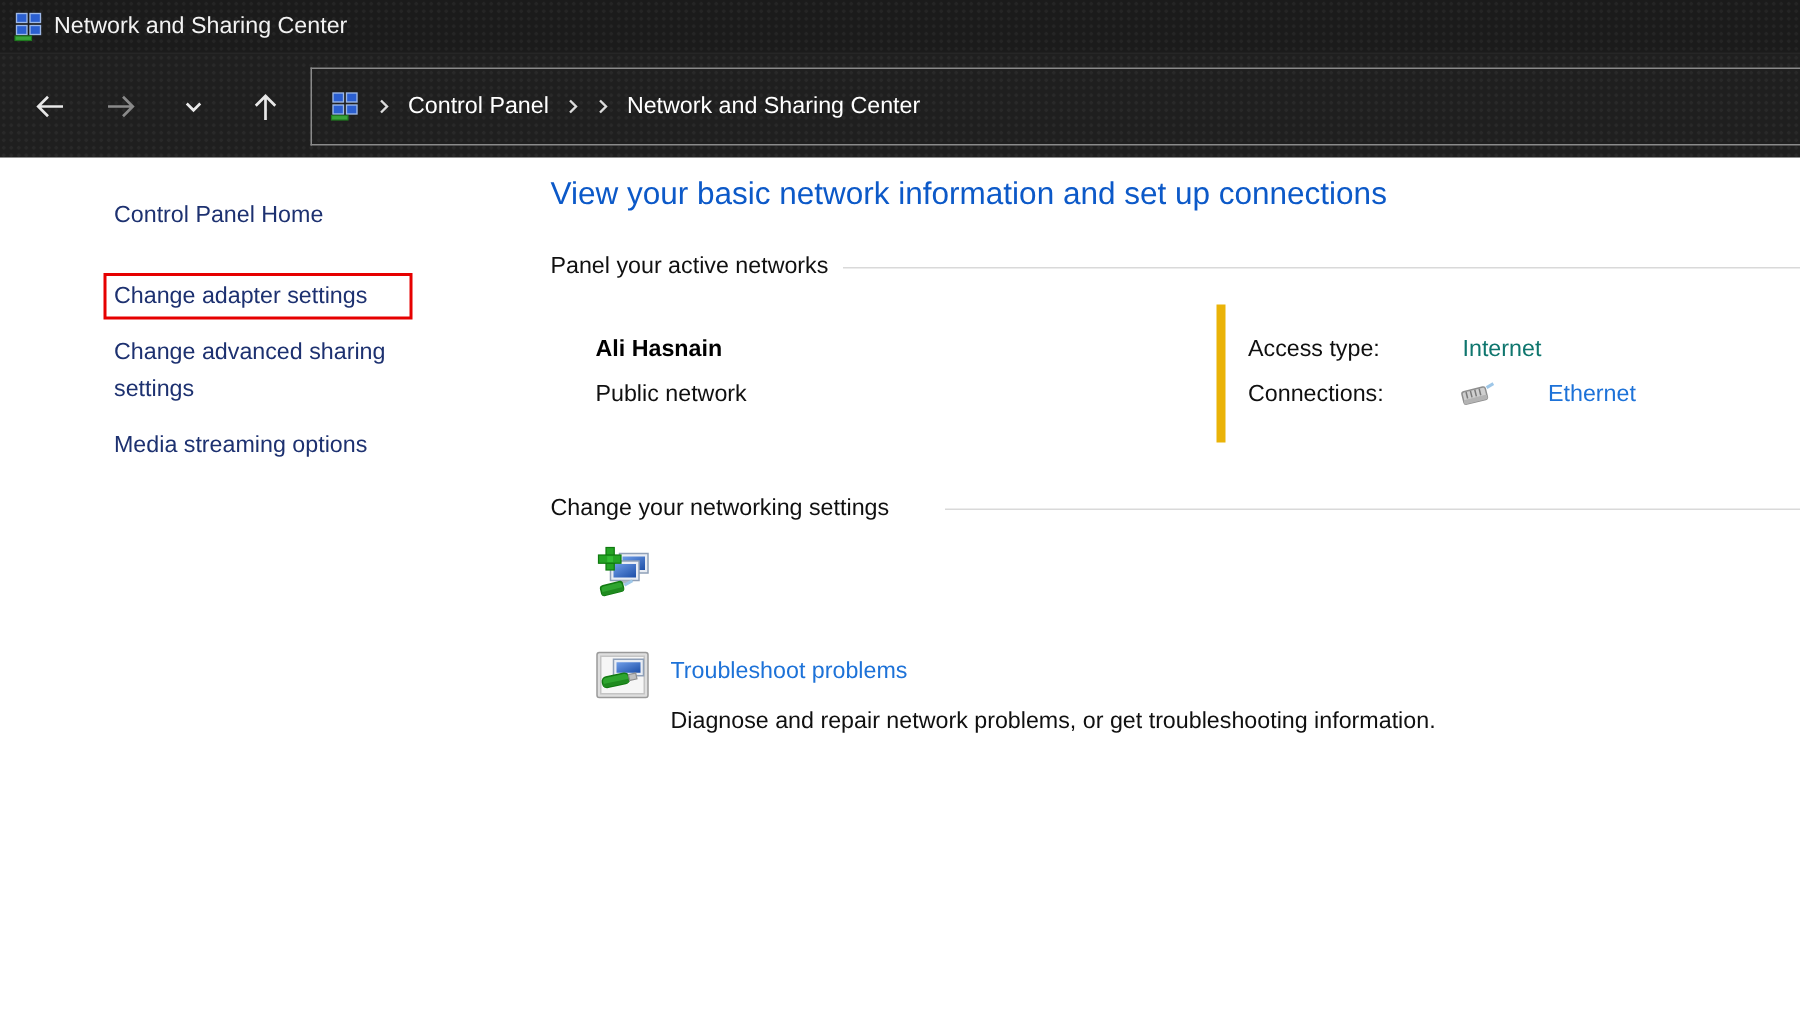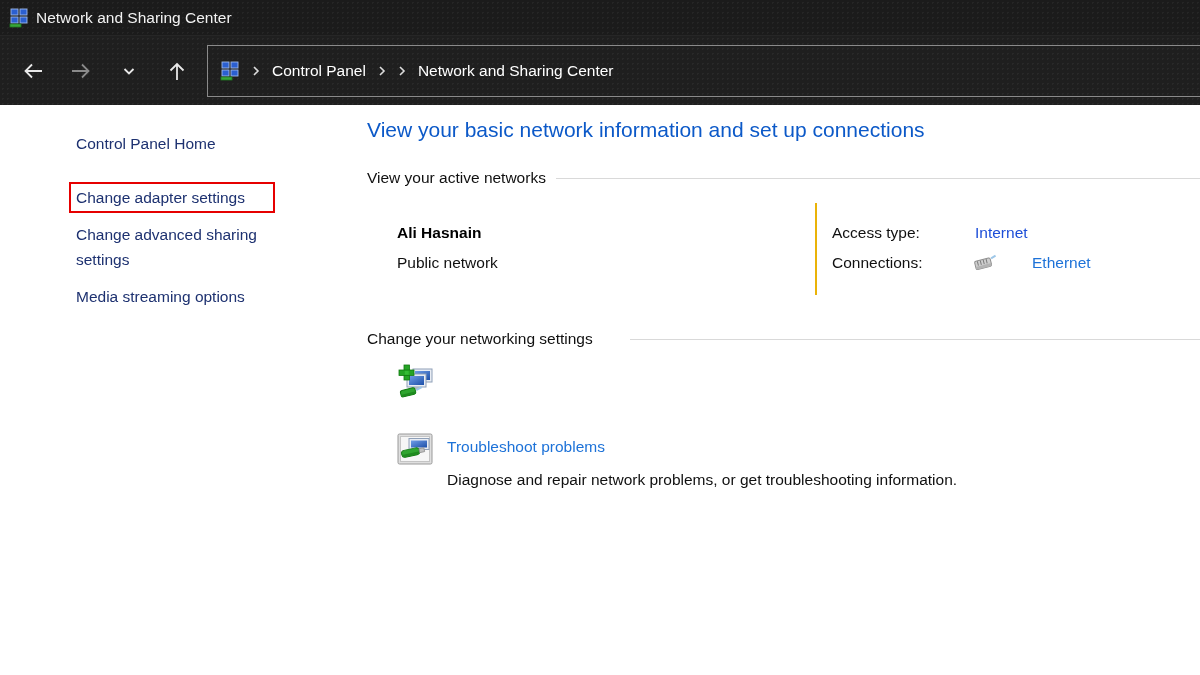--- a/index.html
+++ b/index.html
@@ -53,29 +53,29 @@
   .main { flex: 1; padding-right: 0; }
   .page-heading { margin-top: 10px; color: #0c59c8; font-size: 21px; font-weight: 400; line-height: 30px; }
 
   .section-header { display: flex; align-items: center; line-height: 22px; }
   .section-header.s1 { margin-top: 22px; }
   .section-header.s2 { margin-top: 33px; gap: 27px; }
   .section-header .label { font-size: 15.5px; color: #101010; white-space: nowrap; }
   .section-header .rule { flex: 1; border-top: 1px solid #d9d9d9; margin-left: 10px; }
 
   .active-panel { display: flex; margin-top: 14px; height: 92px; }
-  .net-identity { width: 450px; padding: 18px 0 0 30px; border-right: 2px solid #eab308; }
+  .net-identity { width: 450px; padding: 18px 0 0 30px; border-right: 6px solid #eab308; }
   .net-name { font-size: 15.5px; font-weight: 700; line-height: 24px; color: #000; }
   .net-type { font-size: 15.5px; line-height: 24px; margin-top: 6px; color: #101010; }
   .net-details { padding: 18px 0 0 15px; }
   .detail-row { display: flex; align-items: center; line-height: 24px; font-size: 15.5px; }
   .detail-row + .detail-row { margin-top: 6px; gap: 28px; }
   .detail-label { width: 143px; color: #101010; }
   .detail-label.narrow { width: 112px; }
-  .detail-value { color: #1d4ed8; }
+  .detail-value { color: #0f766e; }
   .eth-icon { width: 26px; height: 18px; margin-right: 6px; }
   a.link { color: #1d72d8; text-decoration: none; cursor: pointer; }
 
   .task { display: flex; margin-left: 30px; }
   .task.t1 { margin-top: 12px; }
   .task.t2 { margin-top: 25px; }
   .task-icon-wrap { width: 50px; flex: 0 0 auto; padding-top: 2px; }
   .task-text .task-link { display: inline-block; font-size: 15.5px; line-height: 24px; }
   .task.t1 .task-link { margin-top: 5px; }
   .task.t2 .task-link { margin-top: 4px; }
@@ -166,21 +166,21 @@
       <span class="annotation-box"></span>
     </div>
     <div class="side-item m12">Change advanced sharing settings</div>
     <div class="side-item m12">Media streaming options</div>
   </div>
 
   <div class="main">
     <h1 class="page-heading">View your basic network information and set up connections</h1>
 
     <div class="section-header s1">
-      <span class="label">View your active networks</span>
+      <span class="label">Panel your active networks</span>
       <span class="rule"></span>
     </div>
 
     <div class="active-panel">
       <div class="net-identity">
         <div class="net-name">Ali Hasnain</div>
         <div class="net-type">Public network</div>
       </div>
       <div class="net-details">
         <div class="detail-row">

